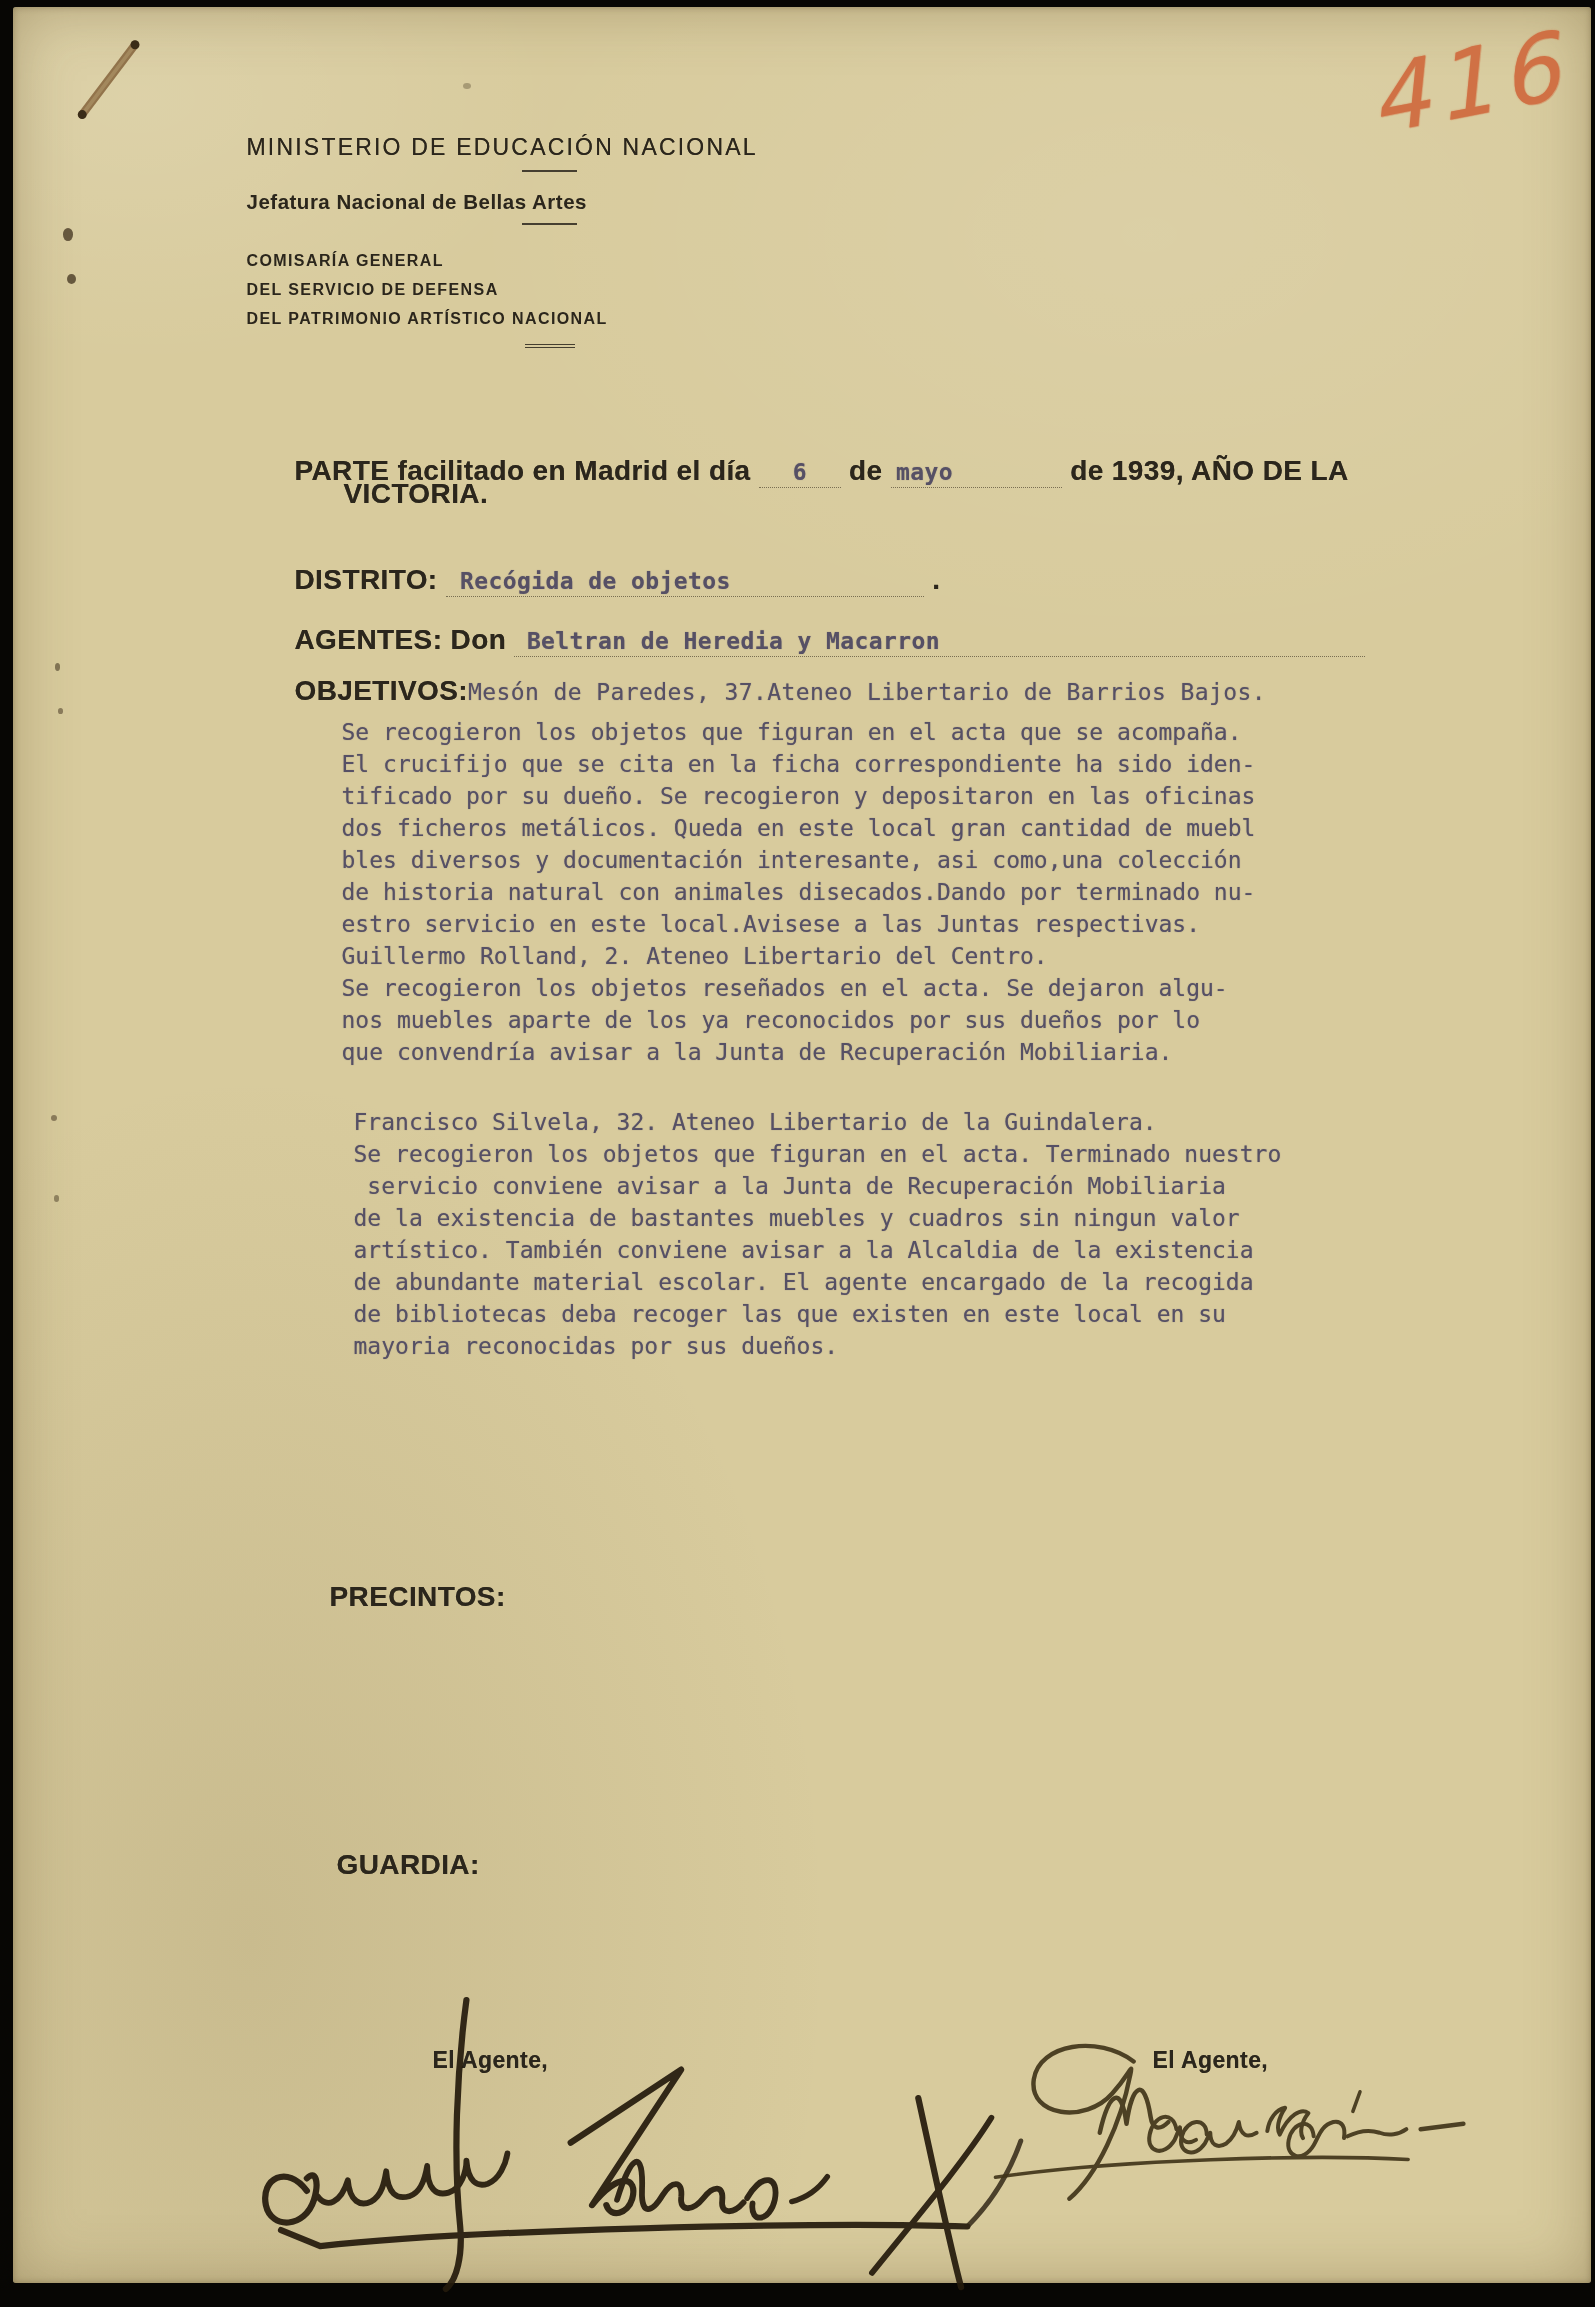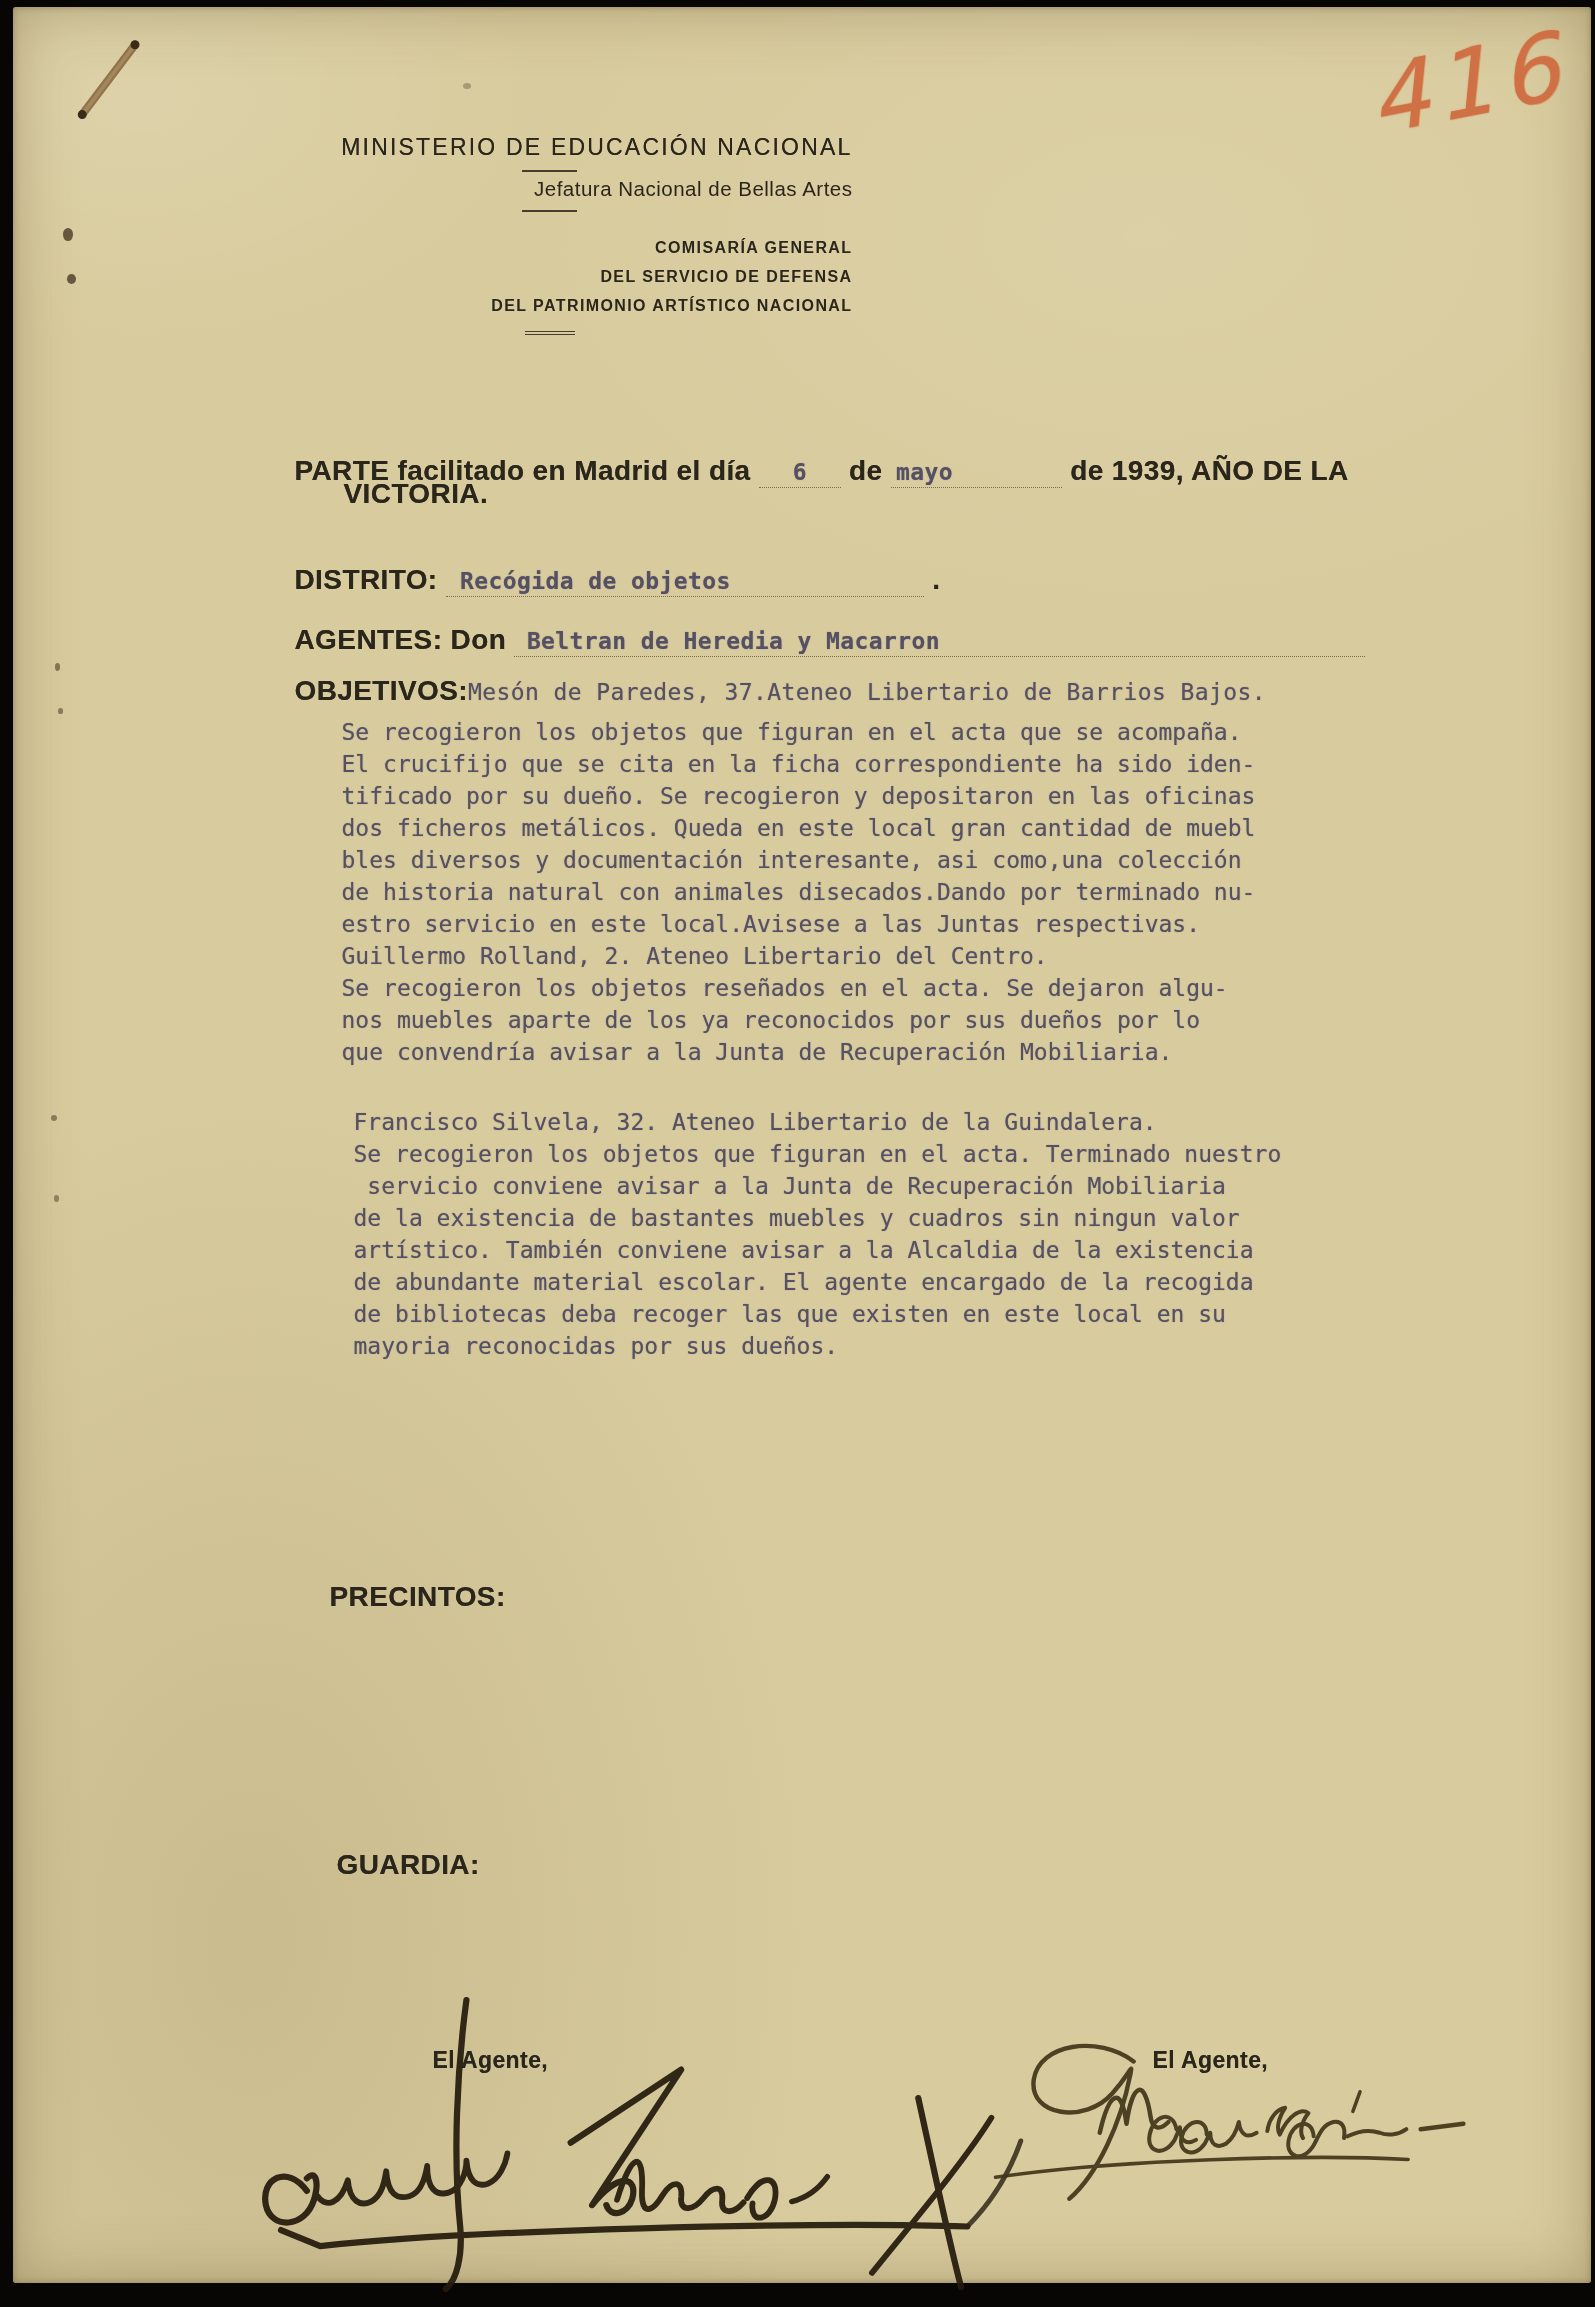--- a/index.html
+++ b/index.html
@@ -17,24 +17,24 @@
            radial-gradient(1159px 713px at 72% 10%, rgba(255,255,255,.09), transparent 60%),
            radial-gradient(892px 1338px at 15% 85%, rgba(110,92,52,.14), transparent 65%),
            radial-gradient(713px 446px at 8% 4%, rgba(255,255,250,.12), transparent 60%),
            var(--paper);
          box-shadow: inset 0 0 62px rgba(96,78,40,.35), inset 0 0 7.1px rgba(60,48,24,.35);
          border-radius:2.7px;}
   .abs{position:absolute;}
   
   .print{color:var(--print-ink);letter-spacing:0.4px;
          text-shadow:0 0 0.5px rgba(43,38,28,.7);}
-  .hdr{width:606px;text-align:right;color:var(--print-ink);}
+  .hdr{width:606px;text-align:left;color:var(--print-ink);}
   .hdr-ministry{font-size:23px;letter-spacing:2.2px;font-weight:normal;text-shadow:0 0 0.4px rgba(43,38,28,.8);}
   .hdr-rule{width:55px;height:1.8px;background:var(--print-ink);margin:9px auto 0;opacity:.85;}
-  .hdr-dept{font-size:20.5px;font-weight:normal;letter-spacing:0.5px;margin-top:5px;}
+  .hdr-dept{font-size:20.5px;font-weight:bold;letter-spacing:0.5px;margin-top:18px;}
   .hdr-office{font-size:16px;font-weight:bold;letter-spacing:1.4px;line-height:29px;margin-top:21.4px;}
   .hdr-rule2{width:50px;margin:10.7px auto 0;border-top:1.8px solid var(--print-ink);border-bottom:0.9px solid var(--print-ink);height:2.7px;opacity:.85;}
   .formline{font-size:28px;font-weight:bold;white-space:nowrap;}
   
   .type{font-family:"DejaVu Sans Mono",monospace;color:var(--type-ink);
         text-shadow:0 0 1.1px rgba(86,80,101,.55);}
   .type-26{font-size:23px;}
   .bodytext{font-size:23px;line-height:32px;white-space:pre-wrap;width:999px;}
   
   .dotfield{display:inline-block;border-bottom:1.8px dotted rgba(98,88,64,.8);

